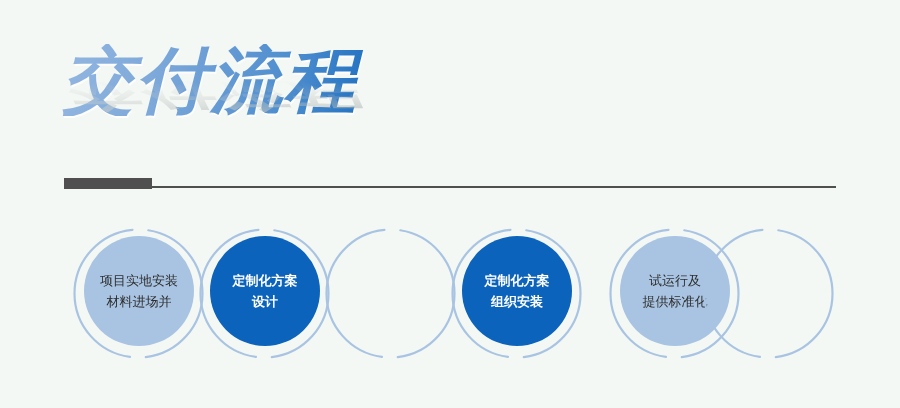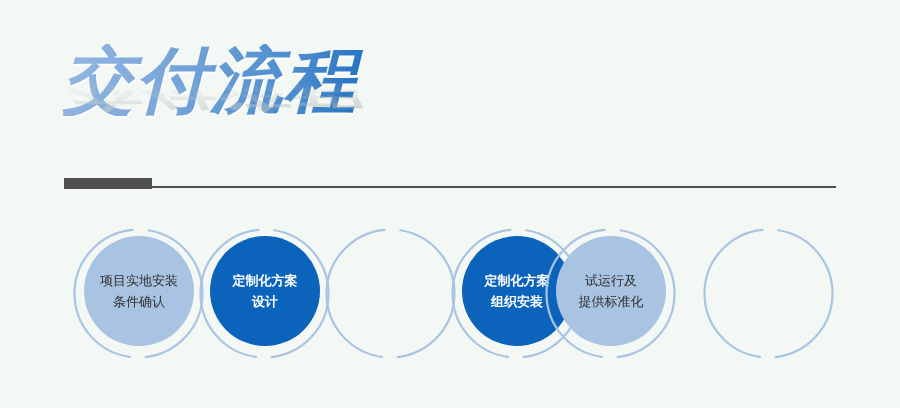--- a/index.html
+++ b/index.html
@@ -152,21 +152,21 @@
 
 <div class="flow" id="flow">
     <div class="node" style="left: 64px;">
       <div class="ring">
         <svg width="133" height="133" viewBox="0 0 133 133">
           <circle cx="66.5" cy="66.5" r="64" fill="none" stroke="#a9c4e2" stroke-width="2.2" stroke-linecap="round" stroke-dasharray="186 16 186 16" stroke-dashoffset="93"></circle>
         </svg>
       </div>
       <div class="bubble light">
         <div class="bubble-line">项目实地安装</div>
-        <div class="bubble-line">条件确认</div>
+        <div class="bubble-line">材料进场并</div>
       </div>
     </div>
     <div class="node" style="left: 190px;">
       <div class="ring">
         <svg width="133" height="133" viewBox="0 0 133 133">
           <circle cx="66.5" cy="66.5" r="64" fill="none" stroke="#a9c4e2" stroke-width="2.2" stroke-linecap="round" stroke-dasharray="186 16 186 16" stroke-dashoffset="93"></circle>
         </svg>
       </div>
       <div class="bubble dark">
         <div class="bubble-line">定制化方案</div>
@@ -184,21 +184,21 @@
       <div class="ring">
         <svg width="133" height="133" viewBox="0 0 133 133">
           <circle cx="66.5" cy="66.5" r="64" fill="none" stroke="#a9c4e2" stroke-width="2.2" stroke-linecap="round" stroke-dasharray="186 16 186 16" stroke-dashoffset="93"></circle>
         </svg>
       </div>
       <div class="bubble dark">
         <div class="bubble-line">定制化方案</div>
         <div class="bubble-line">组织安装</div>
       </div>
     </div>
-    <div class="node" style="left: 536px; font-family: Liberation Serif, serif;">
+    <div class="node" style="left: 600px; font-family: Liberation Serif, serif;">
       <div class="ring">
         <svg width="133" height="133" viewBox="0 0 133 133">
           <circle cx="66.5" cy="66.5" r="64" fill="none" stroke="#a9c4e2" stroke-width="2.2" stroke-linecap="round" stroke-dasharray="186 16 186 16" stroke-dashoffset="93"></circle>
         </svg>
       </div>
       <div class="bubble light">
         <div class="bubble-line">试运行及</div>
         <div class="bubble-line">提供标准化</div>
       </div>
     </div>

